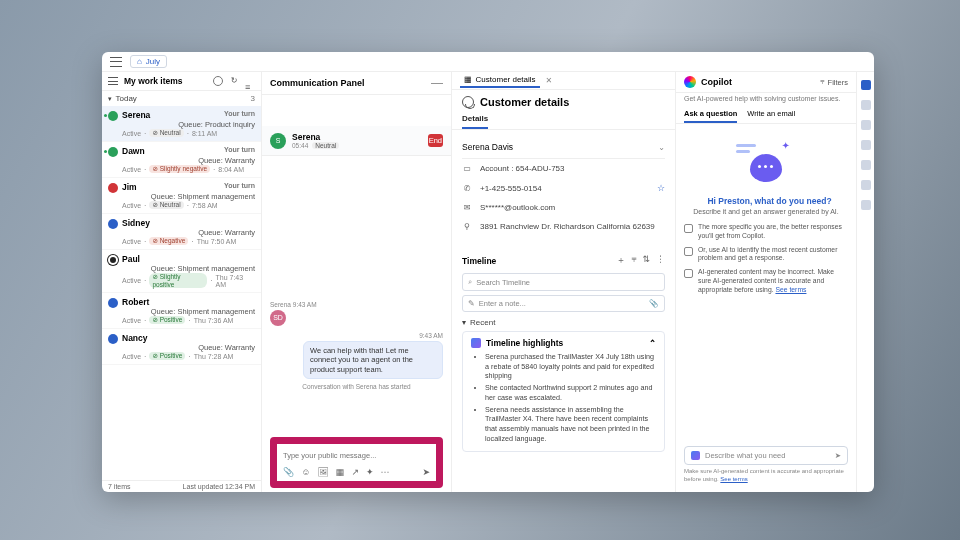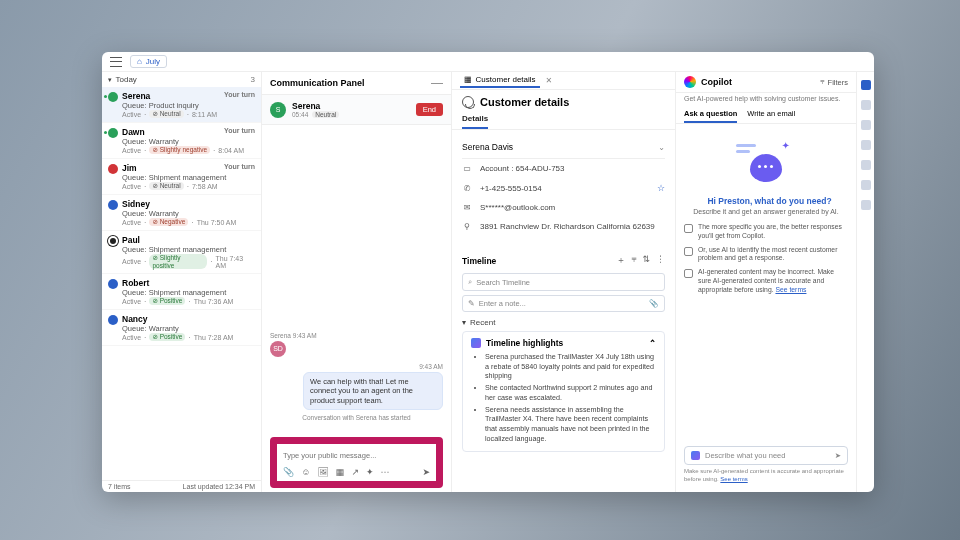--- a/index.html
+++ b/index.html
@@ -9,21 +9,21 @@
 .hamburger { width:12px; height:10px; display:flex; flex-direction:column; justify-content:space-between; cursor:pointer; }
 .hamburger span { height:1px; background:#555; }
 .home-chip { display:flex; align-items:center; gap:4px; border:1px solid #d0d7e2; border-radius:3px; padding:1px 6px; font-size:8px; color:#2b5fc7; cursor:pointer; }
 .content { flex:1; display:flex; min-height:0; }
 .app-rail { position:absolute; right:0; top:20px; bottom:0; width:18px; border-left:1px solid #eee; display:flex; flex-direction:column; align-items:center; gap:10px; padding-top:8px; }
 .app-rail .ri { width:10px; height:10px; border-radius:2px; background:#cfd6e3; }
 .app-rail .ri.active { background:#2b5fc7; }
 
 .col { display:flex; flex-direction:column; min-height:0; }
 .col1 { width:160px; border-right:1px solid #eee; }
-.col2 { width:190px; border-right:1px solid #eee; }
+.col2 { width:190px; border-right:1px solid #eee;gap:31px; }
 .col3 { flex:1; border-right:1px solid #eee; }
 .col4 { width:180px; margin-right:18px; }
 
 .c1-head { display:flex; align-items:center; padding:4px 6px; gap:6px; border-bottom:1px solid #eee; }
 .listicon { width:10px; height:8px; display:flex; flex-direction:column; justify-content:space-between; }
 .listicon span { height:1px; background:#555; }
 .c1-title { font-size:8.5px; font-weight:600; flex:1; }
 .c1-icons { display:flex; gap:6px; }
 .ic { width:10px; height:10px; border:1px solid #777; border-radius:50%; }
 .ic.refresh::before { content:"↻"; font-size:8px; line-height:8px; color:#555; border:none; }
@@ -36,37 +36,37 @@
 .witem { padding:4px 6px 4px 20px; position:relative; border-bottom:1px solid #f5f5f5; cursor:pointer; }
 .witem.sel { background:#eef3fb; }
 .wdot { position:absolute; left:6px; top:5px; width:10px; height:10px; border-radius:50%; display:flex; align-items:center; justify-content:center; color:#fff; font-size:6px; }
 .wdot.green { background:#2aa05a; }
 .wdot.red { background:#d13438; }
 .wdot.blue { background:#2b5fc7; }
 .wdot.dark { background:#222; border:2px solid #fff; box-shadow:0 0 0 1px #222; }
 .pres { position:absolute; left:2px; top:8px; width:3px; height:3px; border-radius:50%; background:#2aa05a; }
 .wname { font-size:8.5px; font-weight:600; }
 .wturn { float:right; font-size:7px; color:#777; }
-.wq { font-size:7.5px; color:#555; }
+.wq { font-size:7.5px; color:#555;text-align:right; }
 .wmeta { font-size:7px; color:#888; display:flex; gap:3px; align-items:center; }
 .sent { padding:0 3px; border-radius:6px; font-size:6.5px; }
 .sent.neu { background:#eee; color:#555; }
 .sent.neg { background:#f8e4e0; color:#a04030; }
 .sent.pos { background:#e0f0e4; color:#2a7a3a; }
 .c1-foot { margin-top:auto; display:flex; justify-content:space-between; padding:2px 6px; font-size:7px; color:#666; border-top:1px solid #eee; }
 
 .c2-head { display:flex; align-items:center; justify-content:space-between; padding:4px 8px; border-bottom:1px solid #eee; }
 .c2-head .t { font-size:9px; font-weight:600; }
 .dash { font-size:12px; color:#888; cursor:pointer; }
 .conv-hdr { display:flex; align-items:center; gap:6px; padding:6px 8px; background:#fafbfc; border-bottom:1px solid #eee; }
 .avatar { width:16px; height:16px; border-radius:50%; background:#2aa05a; color:#fff; font-size:7px; display:flex; align-items:center; justify-content:center; }
 .avatar.sd { background:#d16a8a; }
 .conv-name { font-size:8.5px; font-weight:600; }
 .conv-sub { font-size:6.5px; color:#888; display:flex; gap:4px; align-items:center; }
-.end-btn { margin-left:auto; background:#d13438; color:#fff; font-size:7.5px; padding:2px 7px; border-radius:3px; cursor:pointer; }
+.end-btn { margin-left:auto; background:#d13438; color:#fff; font-size:7.5px; padding:2px 1px; border-radius:3px; cursor:pointer; }
 .chat-body { flex:1; overflow:hidden; padding:6px 8px; font-size:7.5px; color:#333; display:flex; flex-direction:column; }
 .chat-gap { flex:1; }
 .msg-meta { font-size:6.5px; color:#888; margin-bottom:2px; }
 .msg-row { display:flex; gap:5px; margin-bottom:6px; }
 .bubble { background:#fff; border:1px solid #e8e8e8; border-radius:6px; padding:4px 6px; max-width:140px; line-height:1.25; }
 .msg-right { align-items:flex-end; }
 .msg-right .msg-meta { text-align:right; }
 .bubble.blue { background:#e8eefb; border-color:#d8e4f8; }
 .sys { text-align:center; font-size:6.5px; color:#888; margin:4px 0; }
 .composer { border:7px solid #be185d; margin:6px 8px 4px; border-radius:4px; }
@@ -147,20 +147,33 @@
       </div>
     <div class="home-chip">
       <span style="color:#2b5fc7">⌂</span>
       <span>July</span>
     </div>
   </div>
 
   <div class="content">
 
     <div class="col col1">
+      <div class="c1-head">
+        <div class="listicon">
+            <span></span>
+            <span></span>
+            <span></span>
+          </div>
+        <div class="c1-title">My work items</div>
+        <div class="c1-icons">
+          <div class="ic"></div>
+          <div class="ic refresh"></div>
+          <div class="ic filter"></div>
+        </div>
+      </div>
       <div class="scroll-hide" style="flex:1">
         <div class="group">
           <span class="chev">▾</span>
           <span>Today</span>
           <span class="count">3</span>
         </div>
         <div id="today-list">
             <div class="witem sel">
               <div class="pres"></div>
               <div class="wdot green"></div>

